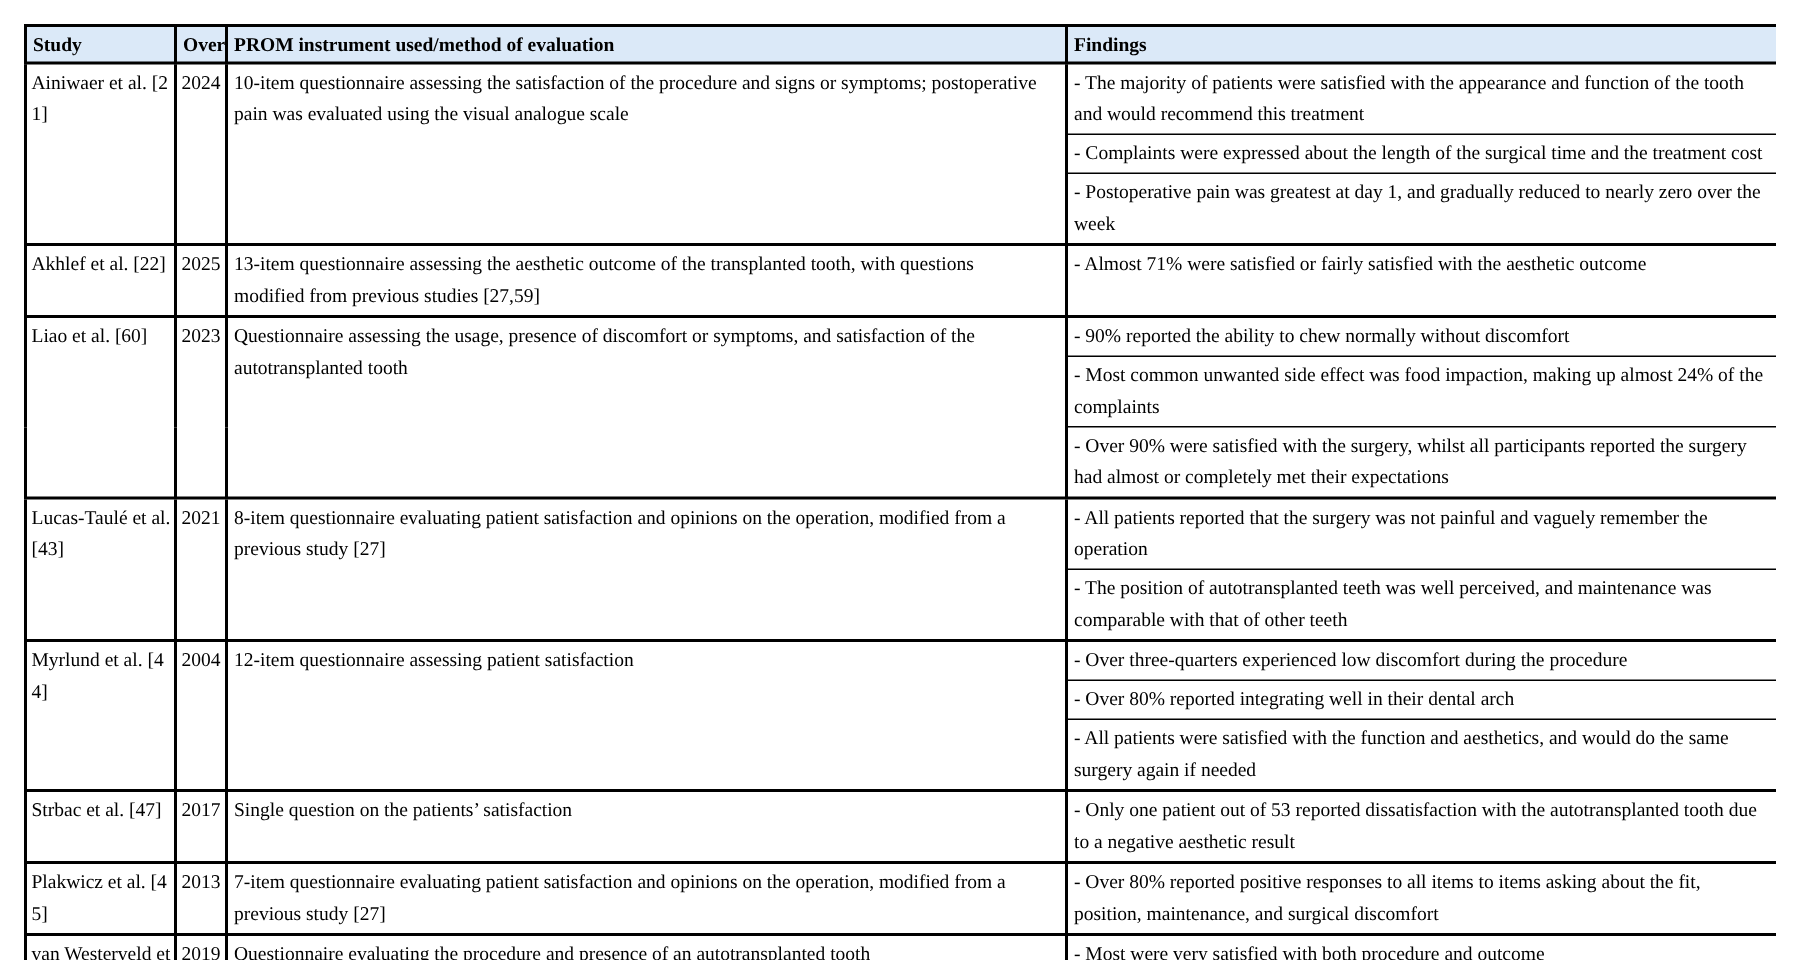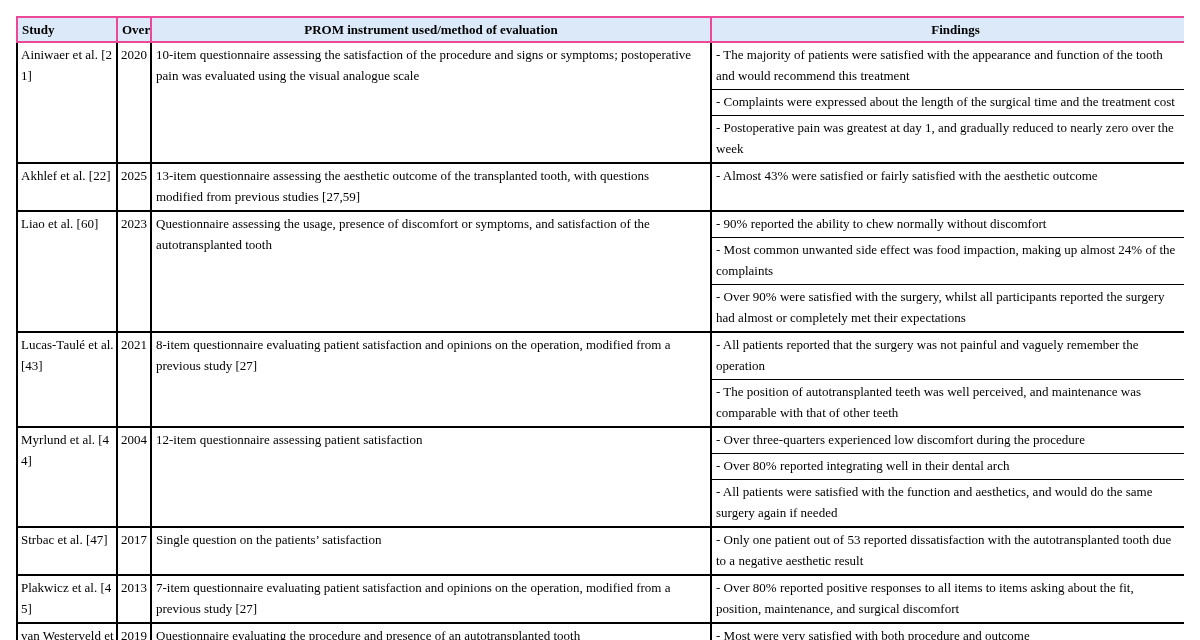--- a/index.html
+++ b/index.html
@@ -18,25 +18,25 @@
   col.c-year     { width: 34px; }
   col.c-prom     { width: 560px; }
   col.c-findings { width: 489px; }
 
   th {
     background: #dbe9f8;
     font-weight: bold;
     font-size: 13px;
     line-height: 19px;
     padding: 2px 4px;
-    border: 2px solid #ec4899;
+    border: 2px solid #000000;
     vertical-align: middle;
   }
   th.h-study, th.h-year { text-align: left; }
-  th.h-prom, th.h-findings { text-align: center; }
+  th.h-prom, th.h-findings { text-align: left; }
 
   td {
     font-size: 13px;
     line-height: 21px;
     padding: 1px 17px 3px 4px;
     vertical-align: top;
     border: 1px solid #000000;
     border-left-width: 2px;
     border-right-width: 2px;
   }
@@ -64,36 +64,36 @@
       <th class="h-study">Study</th>
       <th class="h-year">Over</th>
       <th class="h-prom">PROM instrument used/method of evaluation</th>
       <th class="h-findings">Findings</th>
     </tr>
   </thead>
   <tbody>
 
     <tr class="group-start">
       <td class="study" rowspan="3">Ainiwaer et al. [21]</td>
-      <td class="year" rowspan="3">2020</td>
+      <td class="year" rowspan="3">2024</td>
       <td class="prom" rowspan="3">10-item questionnaire assessing the satisfaction of the procedure and signs or symptoms; postoperative pain was evaluated using the visual analogue scale</td>
       <td class="finding">- The majority of patients were satisfied with the appearance and function of the tooth and would recommend this treatment</td>
     </tr>
     <tr>
       <td class="finding">- Complaints were expressed about the length of the surgical time and the treatment cost</td>
     </tr>
     <tr>
       <td class="finding">- Postoperative pain was greatest at day 1, and gradually reduced to nearly zero over the week</td>
     </tr>
 
     <tr class="group-start">
       <td class="study">Akhlef et al. [22]</td>
       <td class="year">2025</td>
       <td class="prom">13-item questionnaire assessing the aesthetic outcome of the transplanted tooth, with questions modified from previous studies [27,59]</td>
-      <td class="finding">- Almost 43% were satisfied or fairly satisfied with the aesthetic outcome</td>
+      <td class="finding">- Almost 71% were satisfied or fairly satisfied with the aesthetic outcome</td>
     </tr>
 
     <tr class="group-start">
       <td class="study" rowspan="3">Liao et al. [60]</td>
       <td class="year" rowspan="3">2023</td>
       <td class="prom" rowspan="3">Questionnaire assessing the usage, presence of discomfort or symptoms, and satisfaction of the autotransplanted tooth</td>
       <td class="finding">- 90% reported the ability to chew normally without discomfort</td>
     </tr>
     <tr>
       <td class="finding">- Most common unwanted side effect was food impaction, making up almost 24% of the complaints</td>

